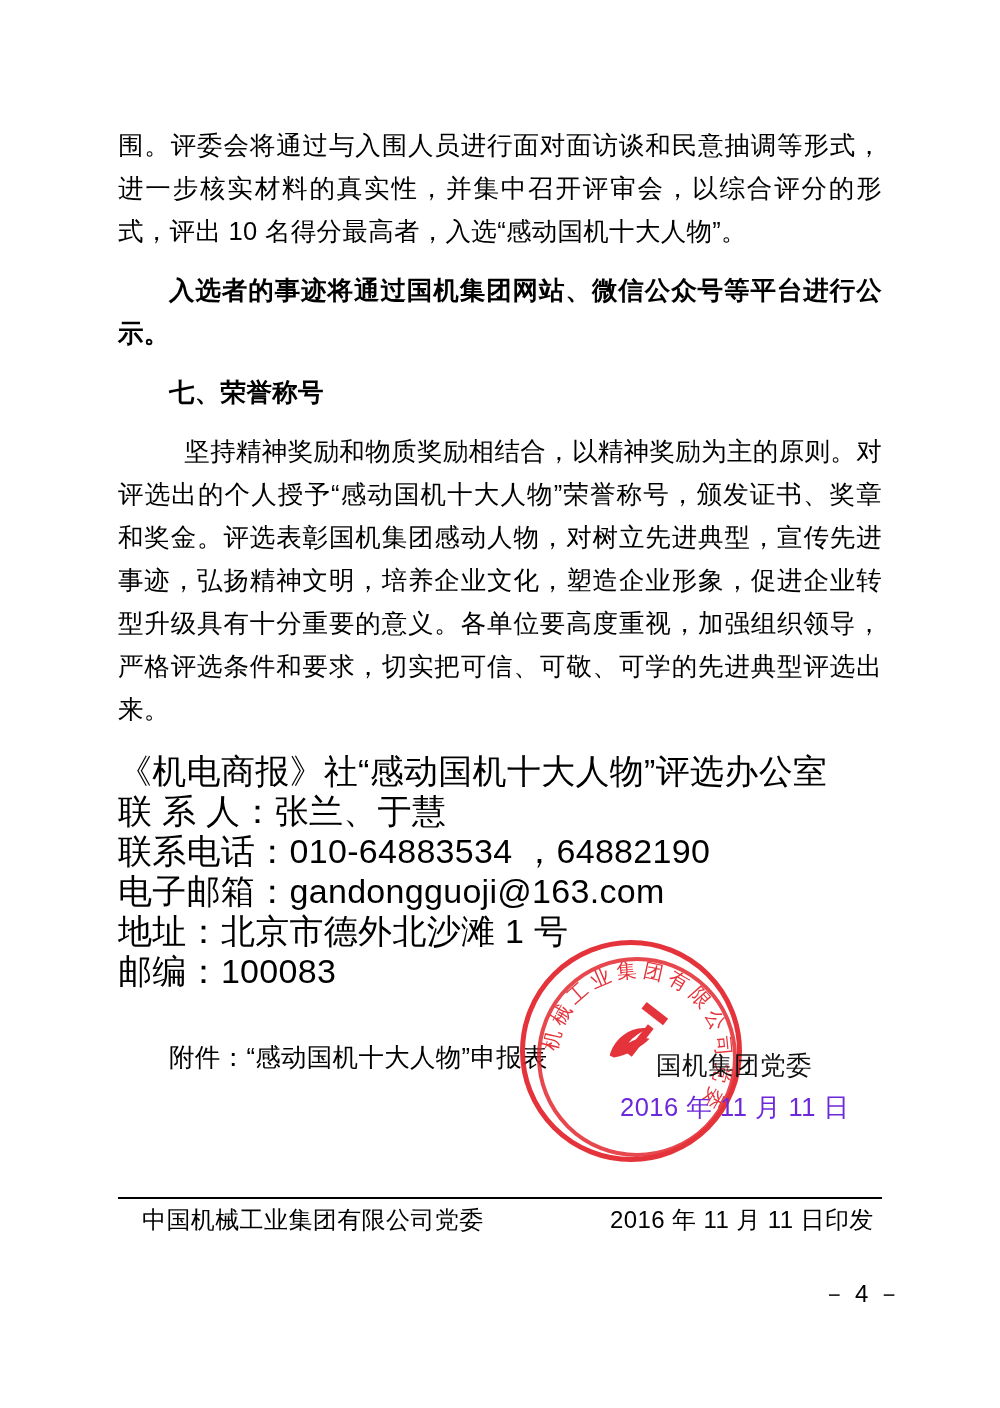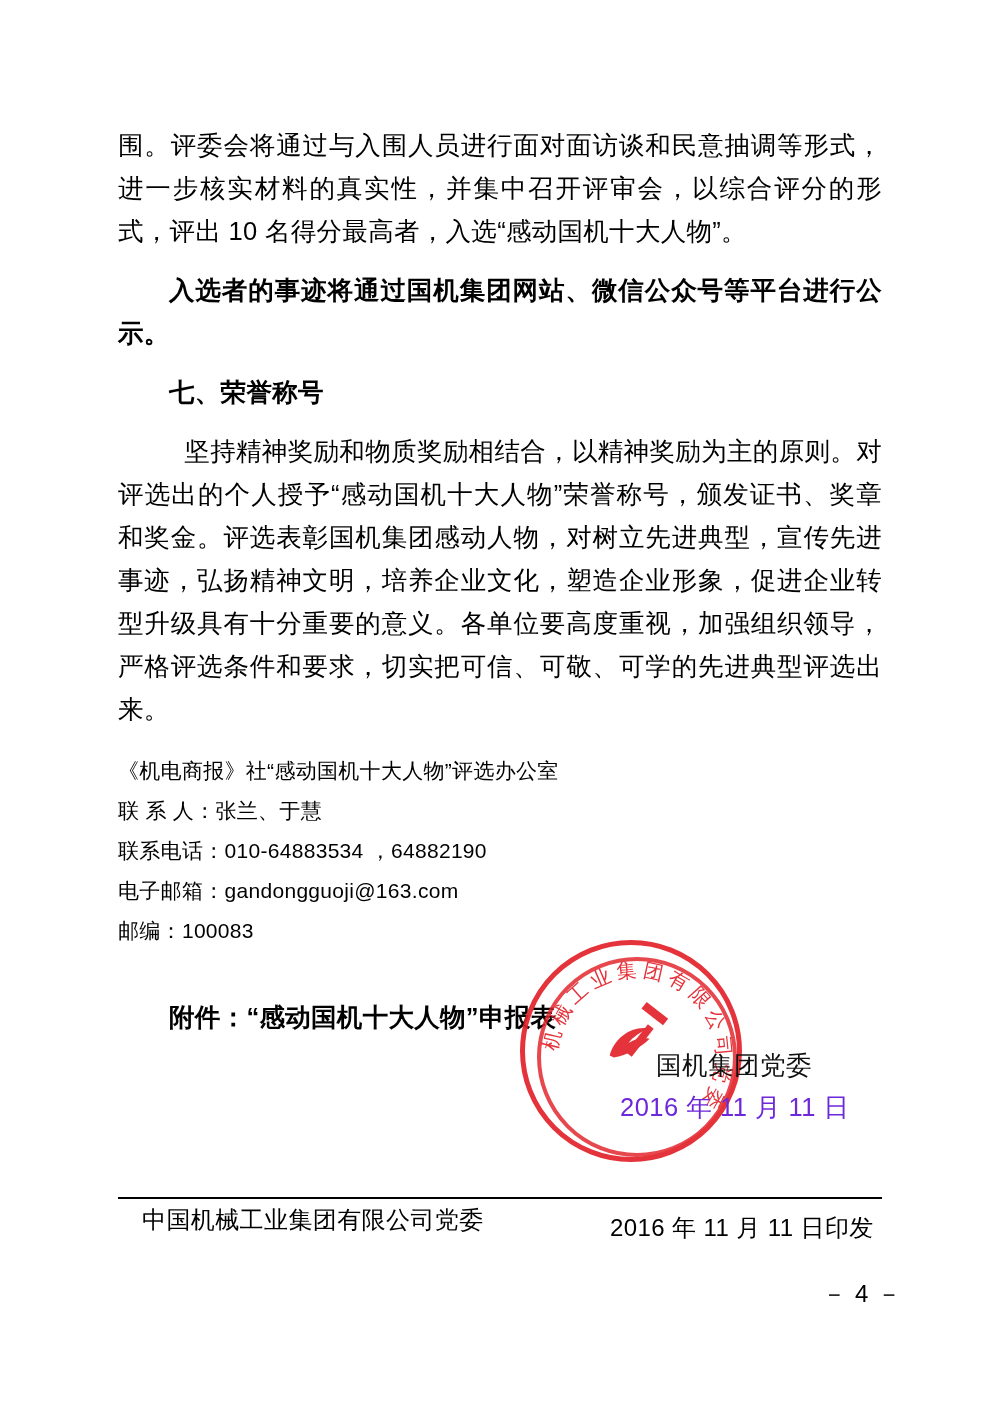--- a/index.html
+++ b/index.html
@@ -43,32 +43,31 @@
     font-weight: bold;
   }
   p.indent-deep {
     text-indent: 2.6em;
   }
   .gap-small { height: 14px; }
   .contact-block {
     margin-top: 20px;
   }
   .contact-line {
-    font-size: 21px;
+    font-size: 34px;
     line-height: 40px;
     letter-spacing: 0.3px;
     white-space: pre;
   }
   .attach-line {
     margin-top: 46px;
     font-size: 25.5px;
     line-height: 40px;
     text-indent: 2em;
     letter-spacing: 0.3px;
-    font-weight: bold;
   }
   
   .sign-area {
     position: absolute;
     left: 500px;
     top: 940px;
     width: 380px;
     height: 230px;
   }
   .seal {
@@ -126,21 +125,21 @@
     letter-spacing: 0.4px;
   }
   .footer-left {
     position: absolute;
     left: 24px;
     top: 0;
   }
   .footer-right {
     position: absolute;
     left: 492px;
-    top: 8px;
+    top: 0;
   }
   .page-num {
     position: absolute;
     right: 98px;
     top: 1278px;
     font-size: 24px;
     letter-spacing: 1px;
   }
 </style>
 </head>
@@ -162,20 +161,21 @@
 
     <div class="gap-small"></div>
 
     <p class="para indent-deep">坚持精神奖励和物质奖励相结合，以精神奖励为主的原则。对评选出的个人授予“感动国机十大人物”荣誉称号，颁发证书、奖章和奖金。评选表彰国机集团感动人物，对树立先进典型，宣传先进事迹，弘扬精神文明，培养企业文化，塑造企业形象，促进企业转型升级具有十分重要的意义。各单位要高度重视，加强组织领导，严格评选条件和要求，切实把可信、可敬、可学的先进典型评选出来。</p>
 
     <div class="contact-block">
       <div class="contact-line">《机电商报》社“感动国机十大人物”评选办公室</div>
       <div class="contact-line">联 系 人：张兰、于慧</div>
       <div class="contact-line">联系电话：010-64883534 ，64882190</div>
       <div class="contact-line">电子邮箱：gandongguoji@163.com</div>
+      <div class="contact-line">地址：北京市德外北沙滩 1 号</div>
       <div class="contact-line">邮编：100083</div>
     </div>
 
     <div class="attach-line">附件：“感动国机十大人物”申报表</div>
   </div>
 
   <div class="sign-area">
 
     <div class="seal">
       <div class="seal-inner">

